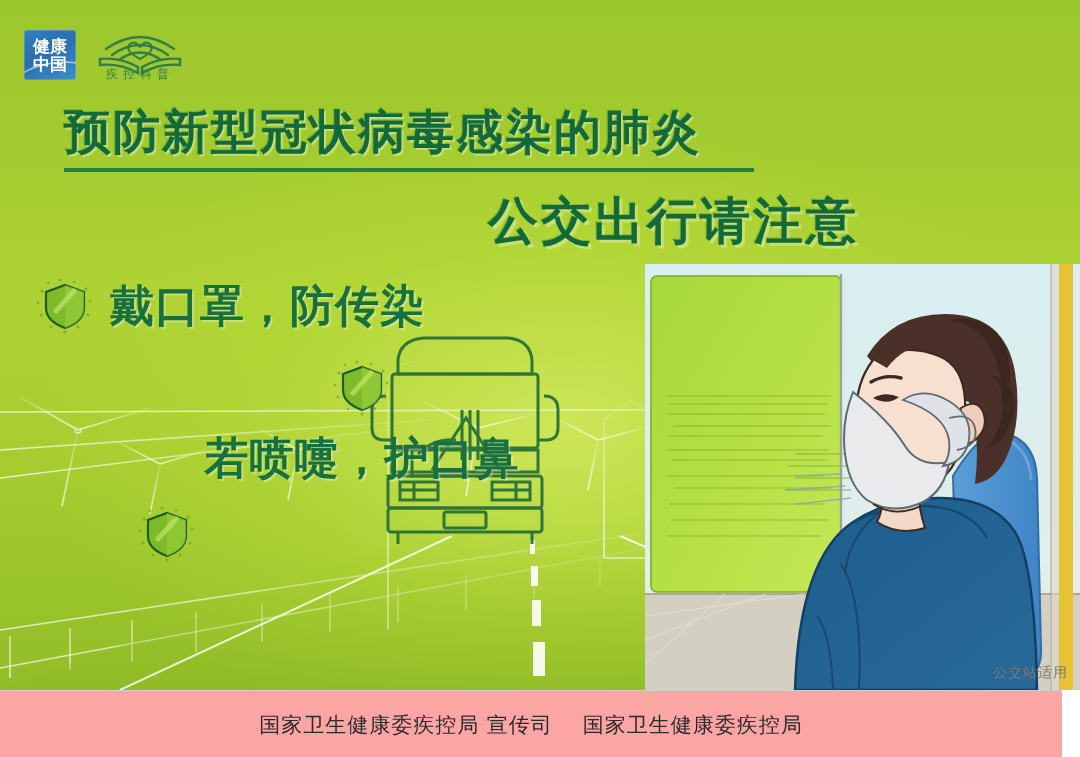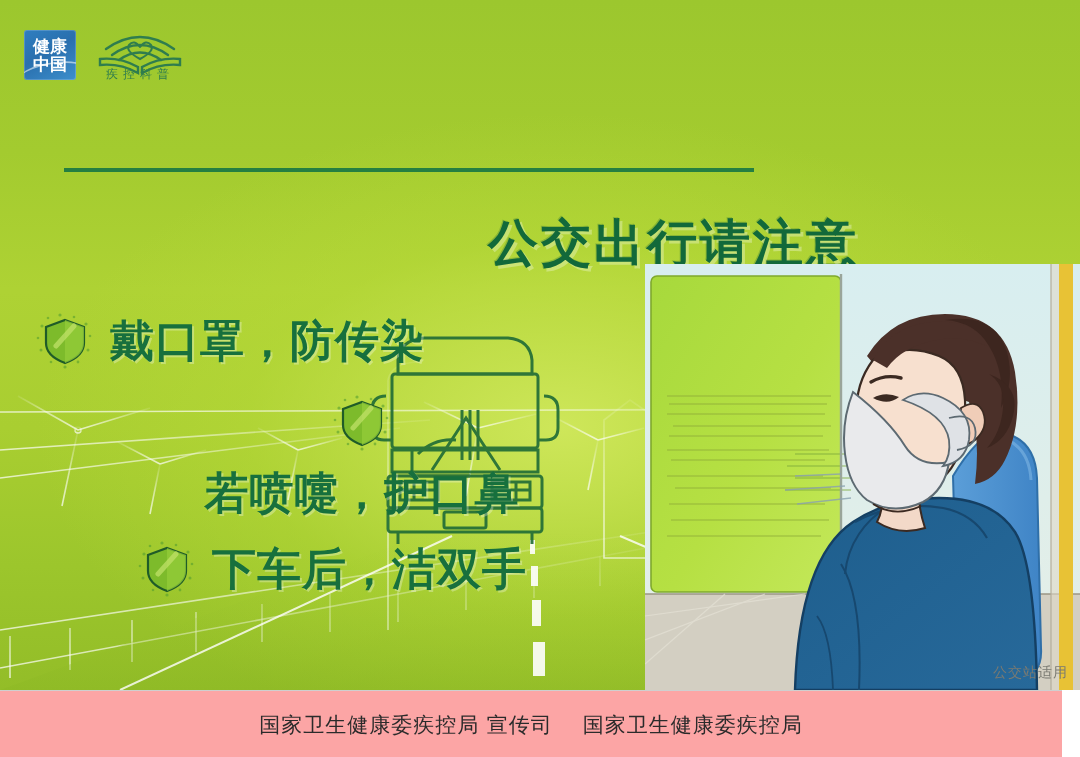--- a/index.html
+++ b/index.html
@@ -51,25 +51,24 @@
     color:#12693a;
     text-shadow:2px 2px 0 rgba(255,255,255,.35), -1px -1px 0 rgba(20,90,50,.25);
   }
   .title1-rule{position:absolute;left:64px;top:168px;width:690px;height:4px;background:#1d7a42;opacity:.95;}
   .title2{
     position:absolute;left:488px;top:192px;width:560px;
     font-family:"DejaVu Sans","Liberation Sans",sans-serif;
     font-size:50px;line-height:58px;font-weight:bold;letter-spacing:3px;
     color:#12693a;
     text-shadow:3px 3px 0 rgba(255,255,255,.3), -1px -1px 0 rgba(20,90,50,.25);
-    margin-top:22px;
-  }
-
-  
-  .bullets{position:absolute;left:0;top:275px;width:640px;margin-top:35px;}
+  }
+
+  
+  .bullets{position:absolute;left:0;top:275px;width:640px;}
   .bullet{display:flex;align-items:center;gap:14px;margin-bottom:20px;}
   .bullet:nth-child(1){margin-left:34px;}
   .bullet:nth-child(2){margin-left:84px;flex-direction:column;}
   .bullet:nth-child(3){margin-left:136px;}
   .shield-wrap{position:relative;width:62px;height:62px;flex:none;}
   .shield-wrap svg{position:absolute;left:0;top:0;}
   .bullet-text{
     font-family:"DejaVu Sans","Liberation Sans",sans-serif;
     font-size:44px;line-height:50px;font-weight:bold;letter-spacing:1px;
     color:#17703d;
@@ -232,20 +231,21 @@
             <path d="M25 33 Q46 18 67 33"></path>
             <path d="M6 32 Q26 30 44 40 L44 46 Q26 36 6 38 Z"></path>
             <path d="M86 32 Q66 30 48 40 L48 46 Q66 36 86 38 Z"></path>
             <path d="M46 20 q-6 -8 -11 -2 q-4 6 11 14 q15 -8 11 -14 q-5 -6 -11 2" stroke-width="2"></path>
           </g>
         </svg>
         <div class="cap">疾控科普</div>
       </div>
     </div>
 
+    <div class="title1">预防新型冠状病毒感染的肺炎</div>
     <div class="title1-rule"></div>
     <div class="title2">公交出行请注意</div>
 
     <div class="bullets">
 
       <div class="bullet">
         <div class="shield-wrap">
           <svg width="62" height="62" viewBox="0 0 62 62" xmlns="http://www.w3.org/2000/svg">
             <g fill="#4f9b2e" opacity=".55">
               <circle cx="8" cy="16" r="1.6"></circle>
@@ -318,21 +318,20 @@
                 <circle cx="4" cy="28" r="1.3"></circle>
               <circle cx="20" cy="15" r="1"></circle>
                 <circle cx="46" cy="22" r="1"></circle>
                 <circle cx="24" cy="47" r="1"></circle>
             </g>
             <path d="M31 10 L50 17 V33 Q50 46 31 53 Q12 46 12 33 V17 Z" fill="#7dbb2b" stroke="#1f5c28" stroke-width="2.2"></path>
             <path d="M31 10 L50 17 V33 Q50 46 31 53 Z" fill="#94cc3a" opacity=".75"></path>
             <path d="M22 36 L40 16" stroke="#c3e36b" stroke-width="5" opacity=".7" stroke-linecap="round"></path>
           </svg>
         </div>
-        <div class="bullet-text">下车后，洁双手</div>
       </div>
 
     </div>
 
     <div class="illo">
       <div class="illo-inner">
         <svg width="435" height="426" viewBox="0 0 435 426" xmlns="http://www.w3.org/2000/svg">
           <defs>
             <linearGradient id="wing" x1="0" y1="0" x2="0" y2="1">
               <stop offset="0%" stop-color="#d8eef0"></stop>

